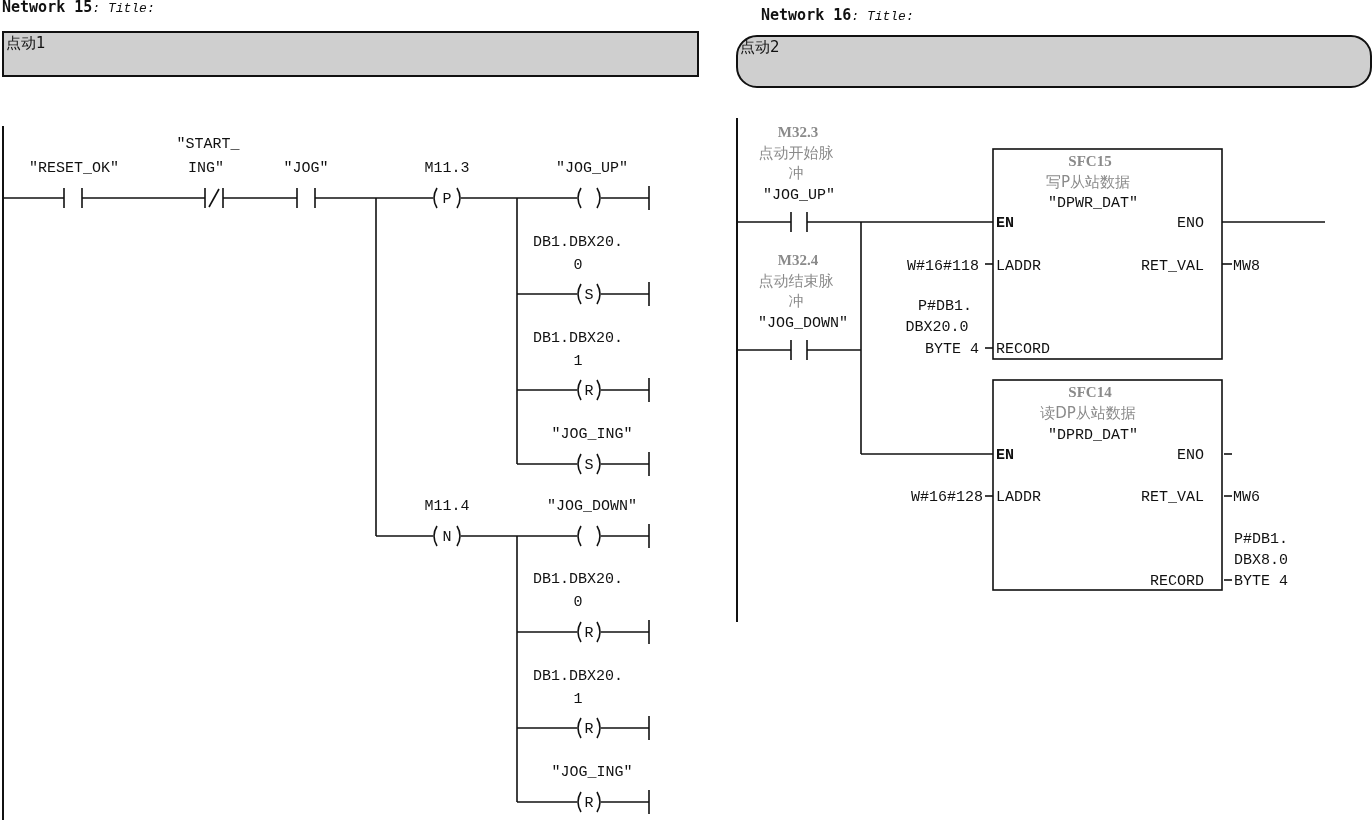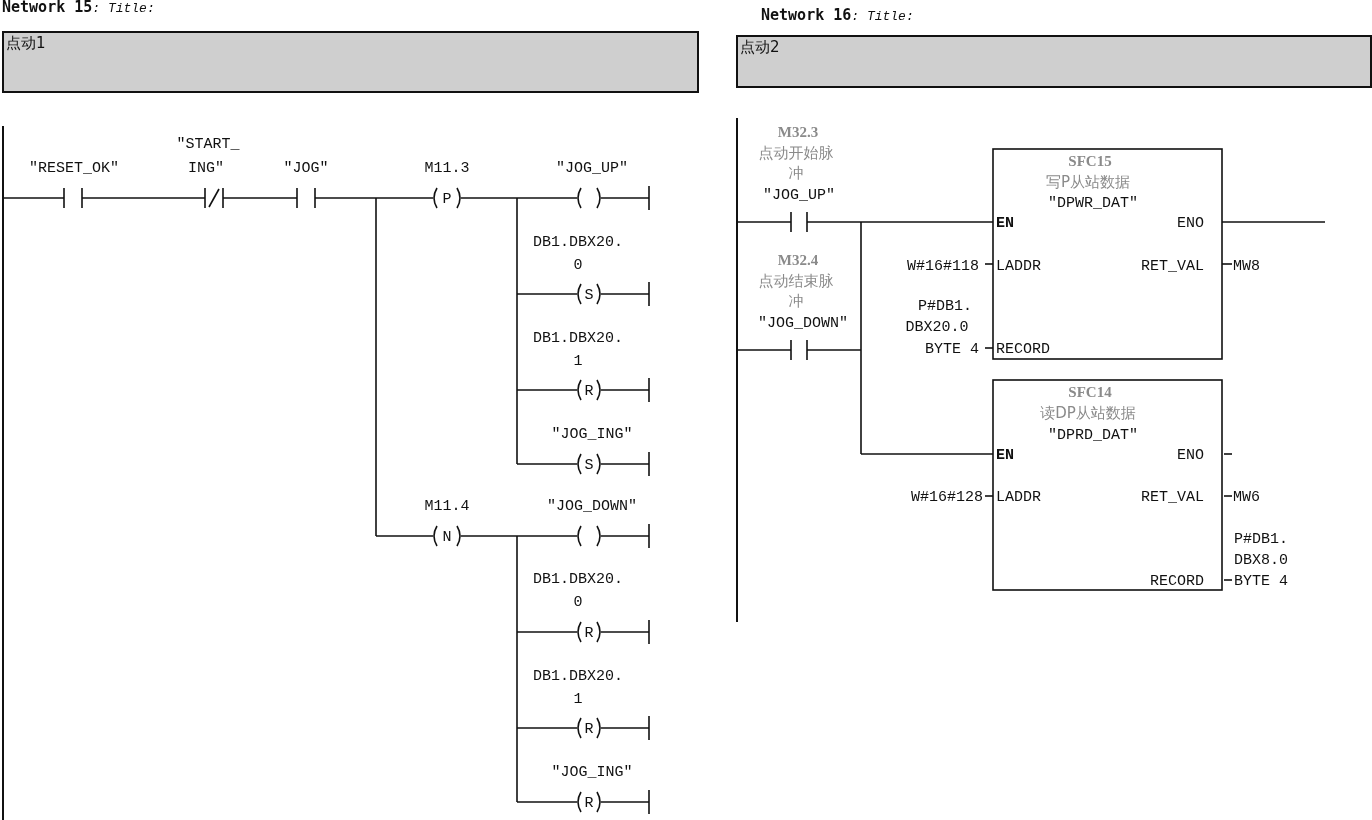--- a/index.html
+++ b/index.html
@@ -15,26 +15,26 @@
   svg text.gray { fill:#8a8a8a; font-family:"DejaVu Sans","Liberation Sans",sans-serif; }
   svg text.graybold { fill:#8a8a8a; font-weight:bold; font-family:"Liberation Serif","DejaVu Serif",serif; }
   svg text.bold { font-weight:bold; }
 </style>
 </head>
 <body>
 
 <div class="net-title" style="left:2px; top:-2px;">
   <b>Network 15</b><span class="t">: Title:</span>
 </div>
-<div class="comment-box" style="left:2px; top:31px; width:697px; height:62px;">点动1</div>
+<div class="comment-box" style="left:2px; top:31px; width:697px; height:46px;">点动1</div>
 
 <div class="net-title" style="left:737px; top:6px;margin-left:24px;">
   <b>Network 16</b><span class="t">: Title:</span>
 </div>
-<div class="comment-box" style="left:736px; top:35px; width:636px; height:53px;">点动2</div>
+<div class="comment-box" style="left:736px; top:35px; width:636px; height:53px;border-radius:21px;">点动2</div>
 
 <svg width="1372" height="820" stroke="#111" stroke-width="1.6" fill="none">
 
   <line x1="3" y1="126" x2="3" y2="820" stroke-width="2"></line>
 
   <line x1="3" y1="198" x2="64" y2="198"></line>
 
   <g>
     <line x1="64" y1="188" x2="64" y2="208"></line>
     <line x1="82" y1="188" x2="82" y2="208"></line>

